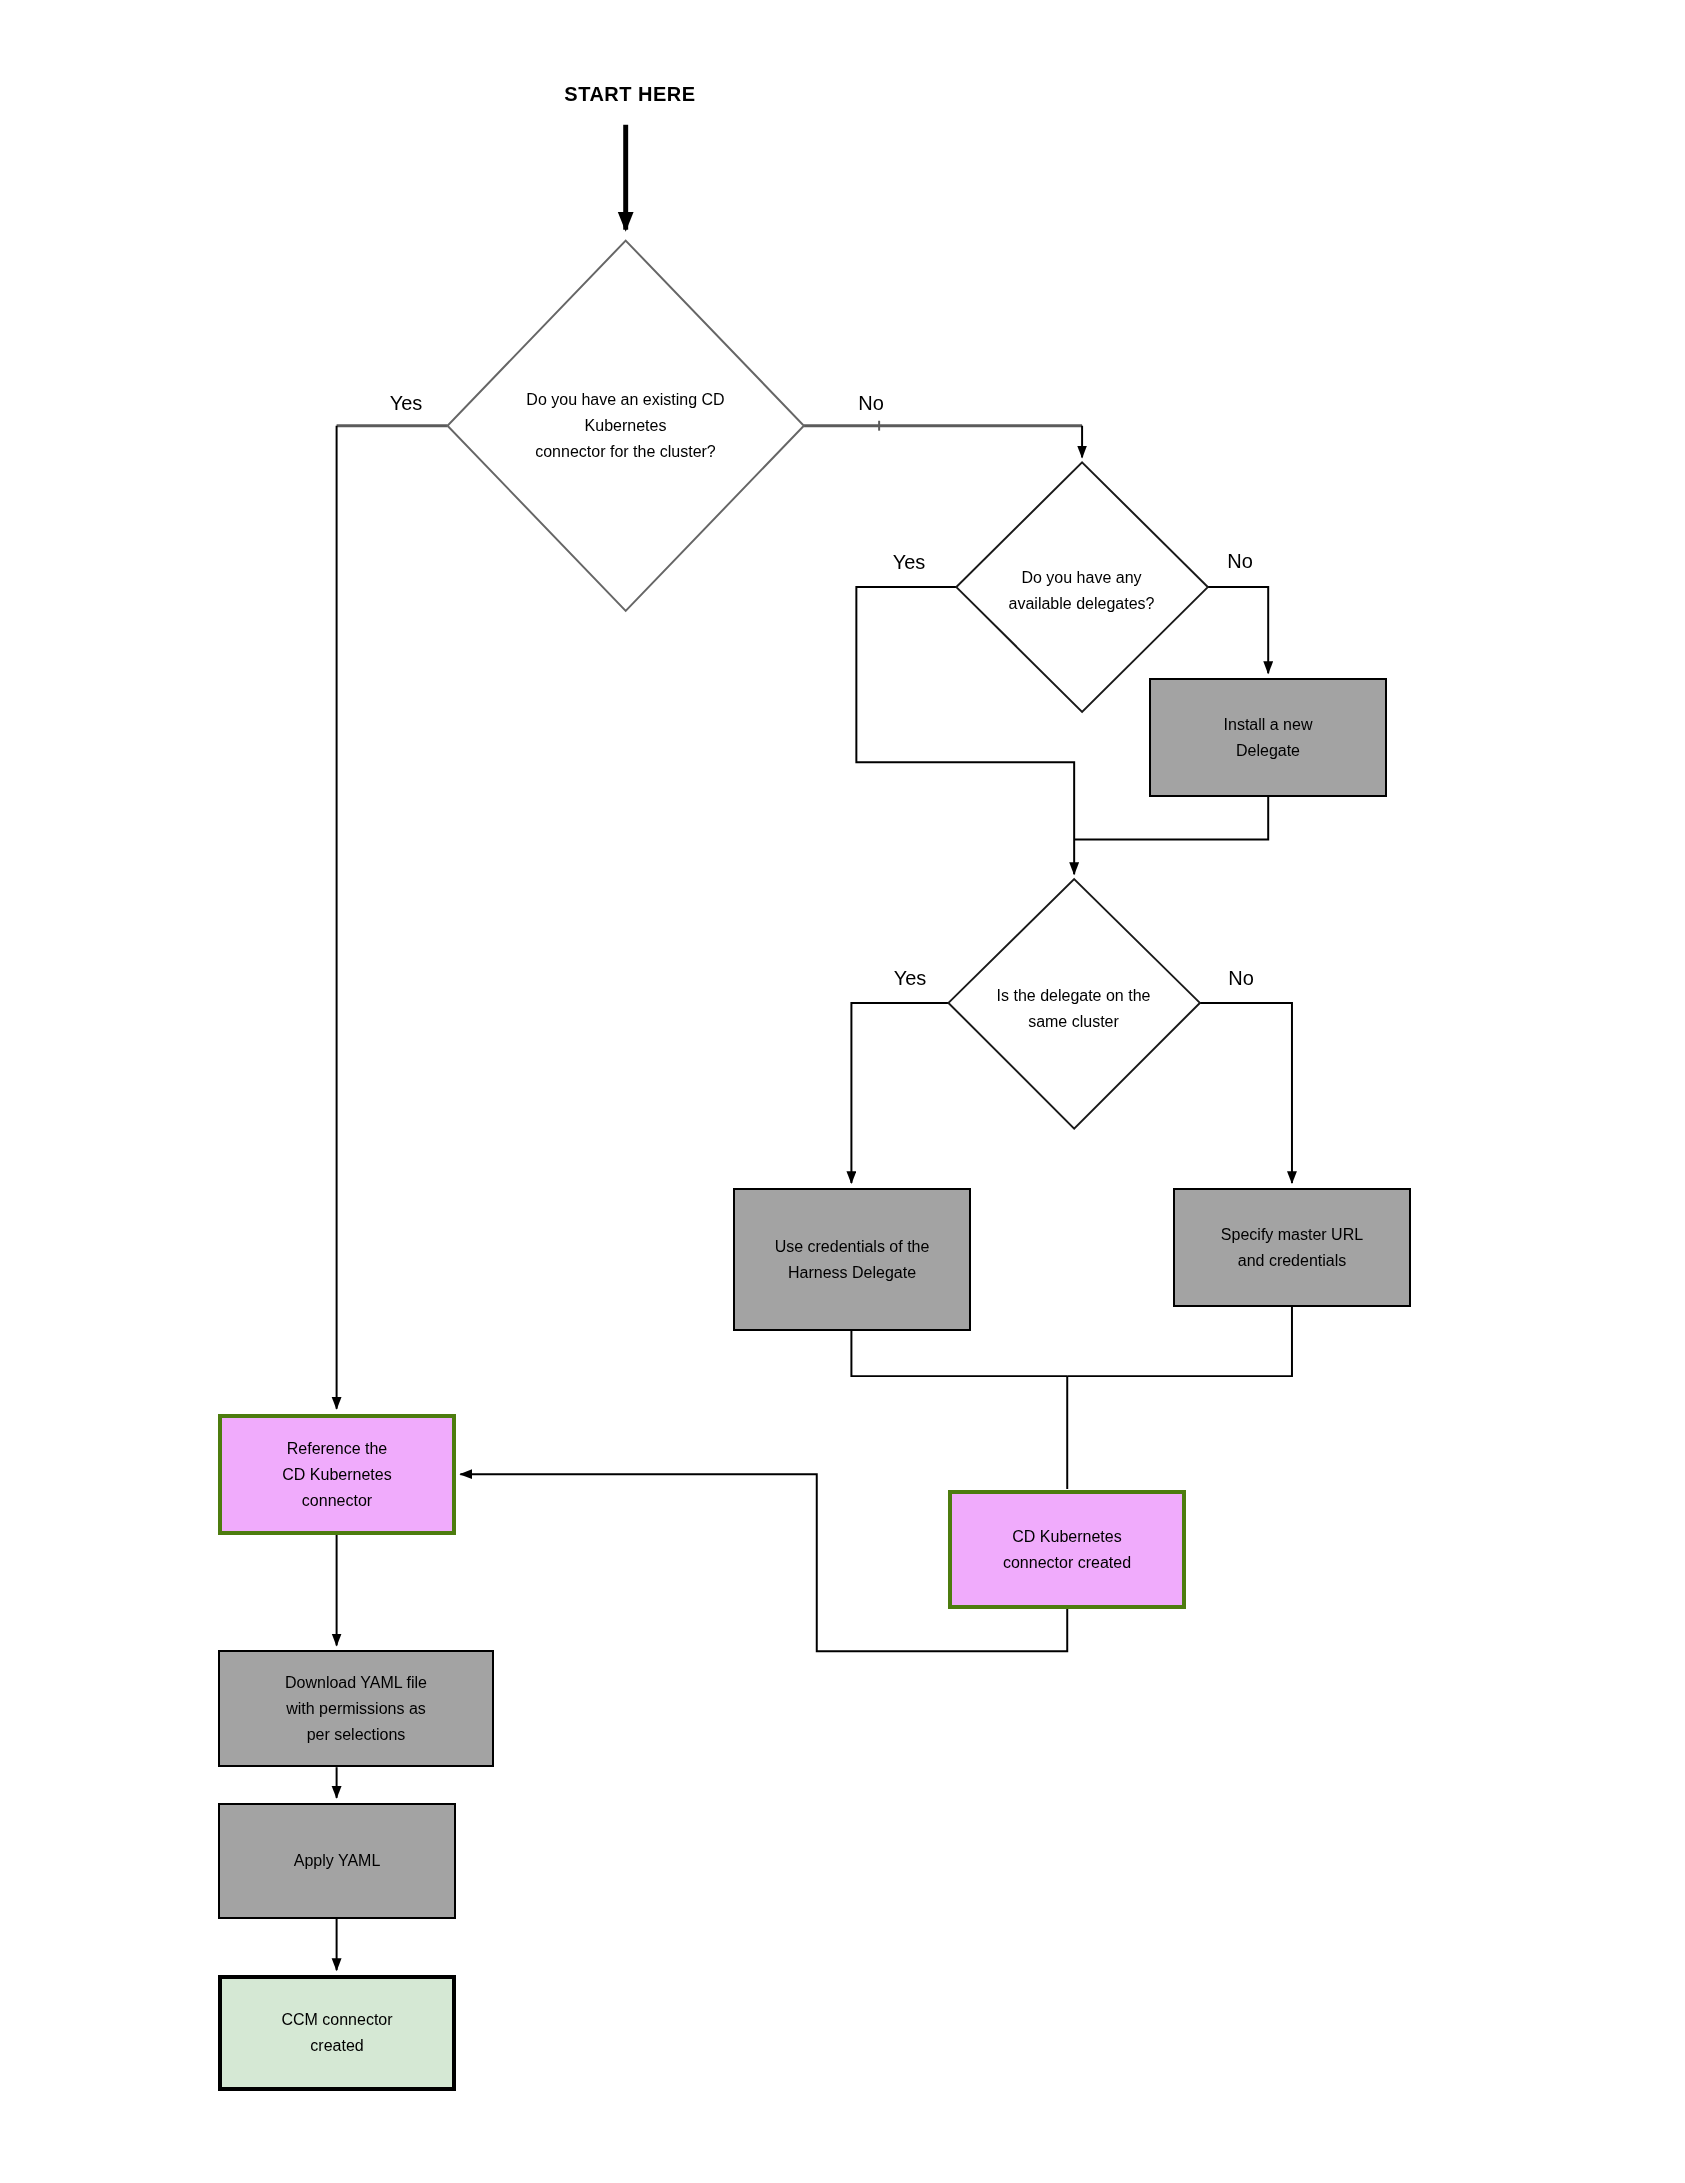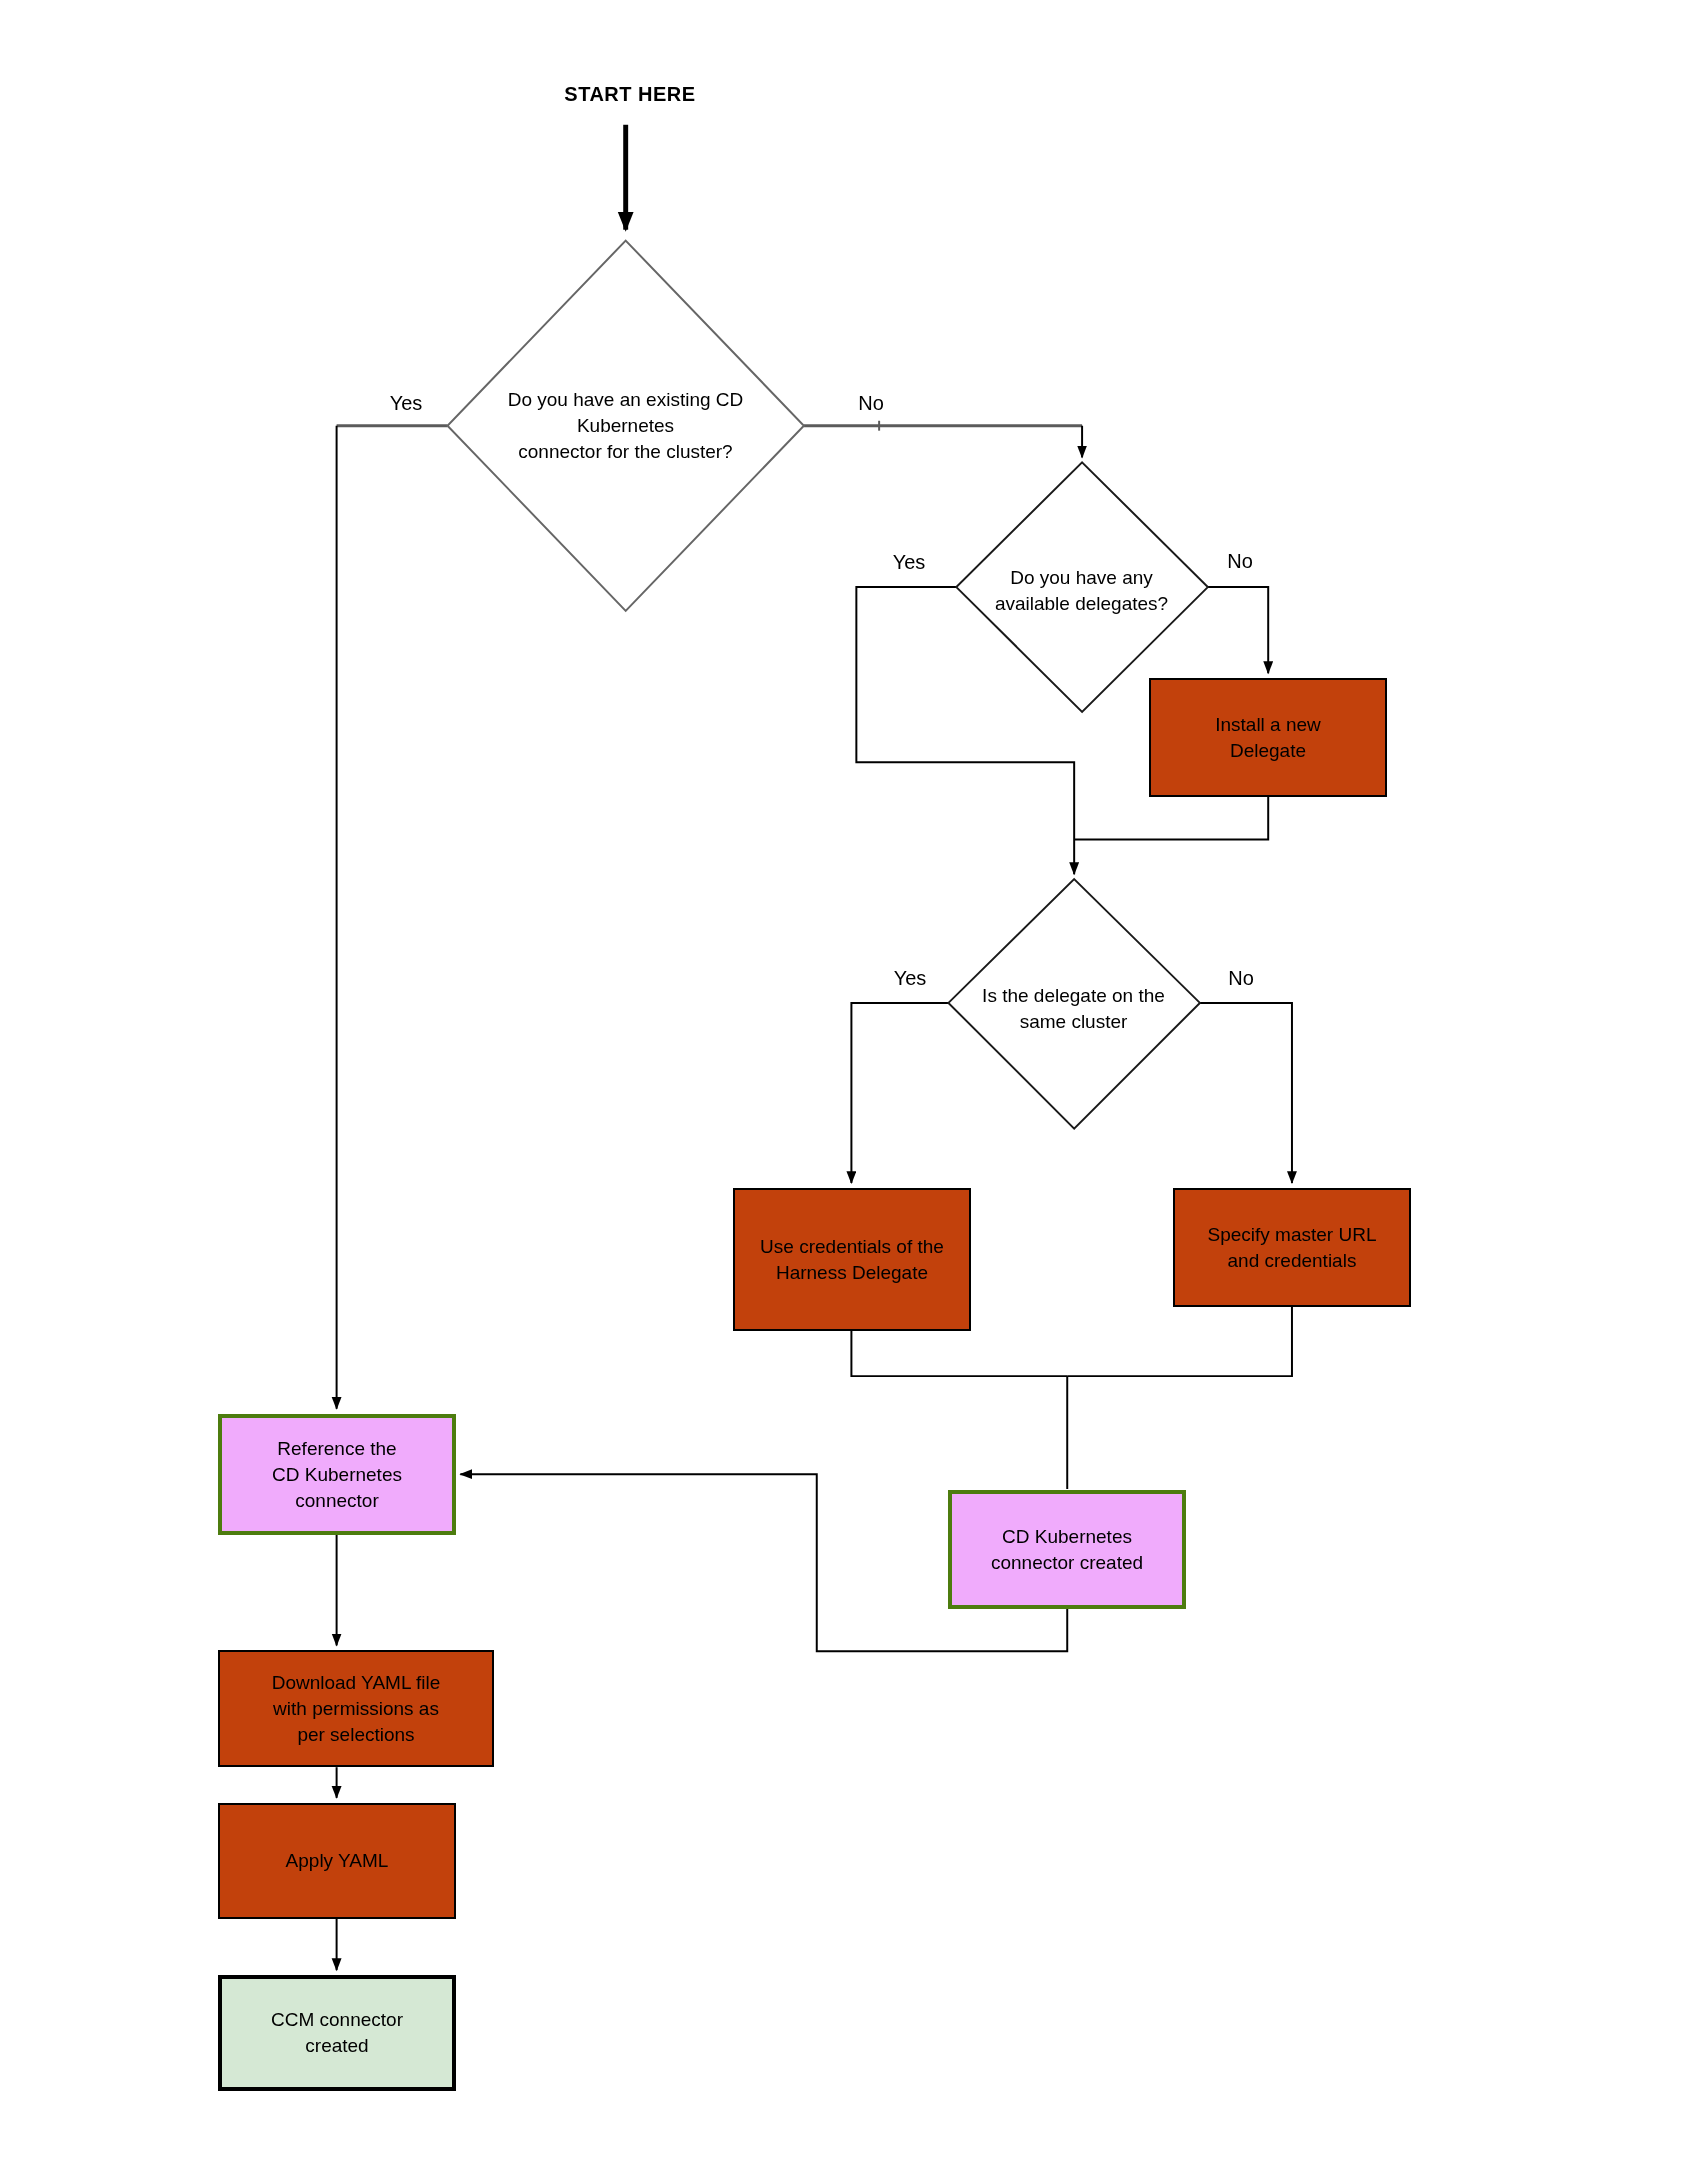--- a/index.html
+++ b/index.html
@@ -3,24 +3,24 @@
 <meta charset="utf-8">
 <style>
   html,body{margin:0;padding:0;background:#ffffff;}
   .canvas{
     position:relative;width:1685px;height:2184px;background:#ffffff;
     font-family:"Liberation Sans",sans-serif;color:#000000;overflow:hidden;
   }
   .edges{position:absolute;left:0;top:0;width:1685px;height:2184px;}
   .node{
     position:absolute;display:flex;align-items:center;justify-content:center;
-    text-align:center;white-space:pre-line;font-size:19px;line-height:26px;
+    text-align:center;white-space:pre-line;font-size:16px;line-height:26px;
     box-sizing:border-box;
   }
-  .box{border:2px solid #000000;background:#c2410c;}
+  .box{border:2px solid #000000;background:#a3a3a3;}
   .box.highlight{background:#f0abfc;border:4px solid #4d7c0f;}
   .box.success{background:#D5E8D4;border:4px solid #000000;}
   .dtext{background:transparent;}
   .elabel{
     position:absolute;font-size:20px;line-height:22px;white-space:nowrap;
     transform:translate(-50%,-50%);
   }
   .title{
     position:absolute;font-size:20px;font-weight:bold;letter-spacing:0.5px;
     text-align:center;transform:translate(-50%,0);white-space:nowrap;

